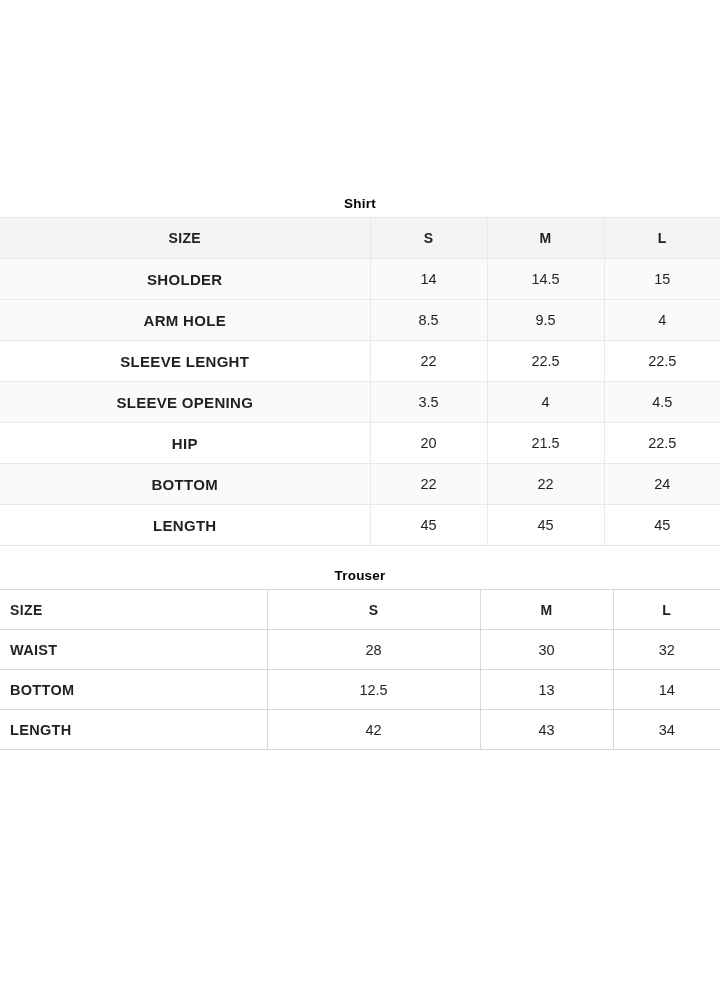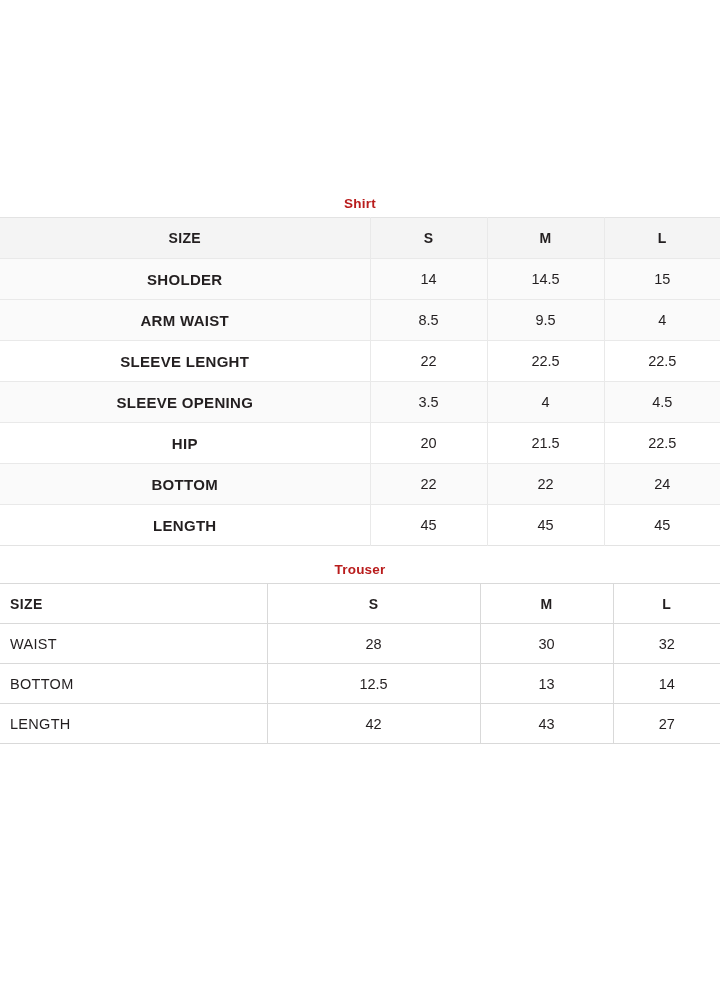--- a/index.html
+++ b/index.html
@@ -24,21 +24,21 @@
 
   .spacer-top {
     height: 196px;
   }
 
   .section-title {
     text-align: center;
     font-size: 13.5px;
     font-weight: bold;
     letter-spacing: 0.2px;
-    color: #b91c1c;
+    color: #000000;
     padding: 0 0 6px 0;
   }
 
   table {
     width: 100%;
     border-collapse: collapse;
     table-layout: fixed;
   }
 
   
@@ -74,21 +74,21 @@
   }
   .shirt-table .head-row td {
     background: #f4f4f4;
     font-weight: bold;
     font-size: 14px;
     letter-spacing: 0.4px;
   }
 
   
   .trouser-wrap {
-    margin-top: 16px;
+    margin-top: 22px;
   }
   .trouser-table {
     border-top: 1px solid #d9d9d9;
     border-bottom: 1px solid #d9d9d9;
   }
   .trouser-table td {
     height: 37px;
     font-size: 14.5px;
     text-align: center;
     vertical-align: middle;
@@ -97,21 +97,21 @@
     background: #ffffff;
     color: #231f20;
   }
   .trouser-table tr td:last-child {
     border-right: none;
   }
   .trouser-table tr:last-child td {
     border-bottom: none;
   }
   .trouser-table .label-cell {
-    font-weight: normal;
+    font-weight: bold;
     text-align: left;
     padding-left: 10px;
     letter-spacing: 0.3px;
   }
   .trouser-table .head-row td {
     font-weight: bold;
     font-size: 14px;
     letter-spacing: 0.4px;
   }
 </style>
@@ -140,21 +140,21 @@
           <td>L</td>
         </tr>
 
         <tr class="row-odd">
           <td class="label-cell">SHOLDER</td>
           <td>14</td>
           <td>14.5</td>
           <td>15</td>
         </tr>
         <tr class="row-odd">
-          <td class="label-cell">ARM WAIST</td>
+          <td class="label-cell">ARM HOLE</td>
           <td>8.5</td>
           <td>9.5</td>
           <td>4</td>
         </tr>
         <tr class="row-even">
           <td class="label-cell">SLEEVE LENGHT</td>
           <td>22</td>
           <td>22.5</td>
           <td>22.5</td>
         </tr>
@@ -212,19 +212,19 @@
         <tr>
           <td class="label-cell">BOTTOM</td>
           <td>12.5</td>
           <td>13</td>
           <td>14</td>
         </tr>
         <tr>
           <td class="label-cell">LENGTH</td>
           <td>42</td>
           <td>43</td>
-          <td>27</td>
+          <td>34</td>
         </tr>
       </tbody>
     </table>
   </div>
 
 </div>
 
 </body></html>

